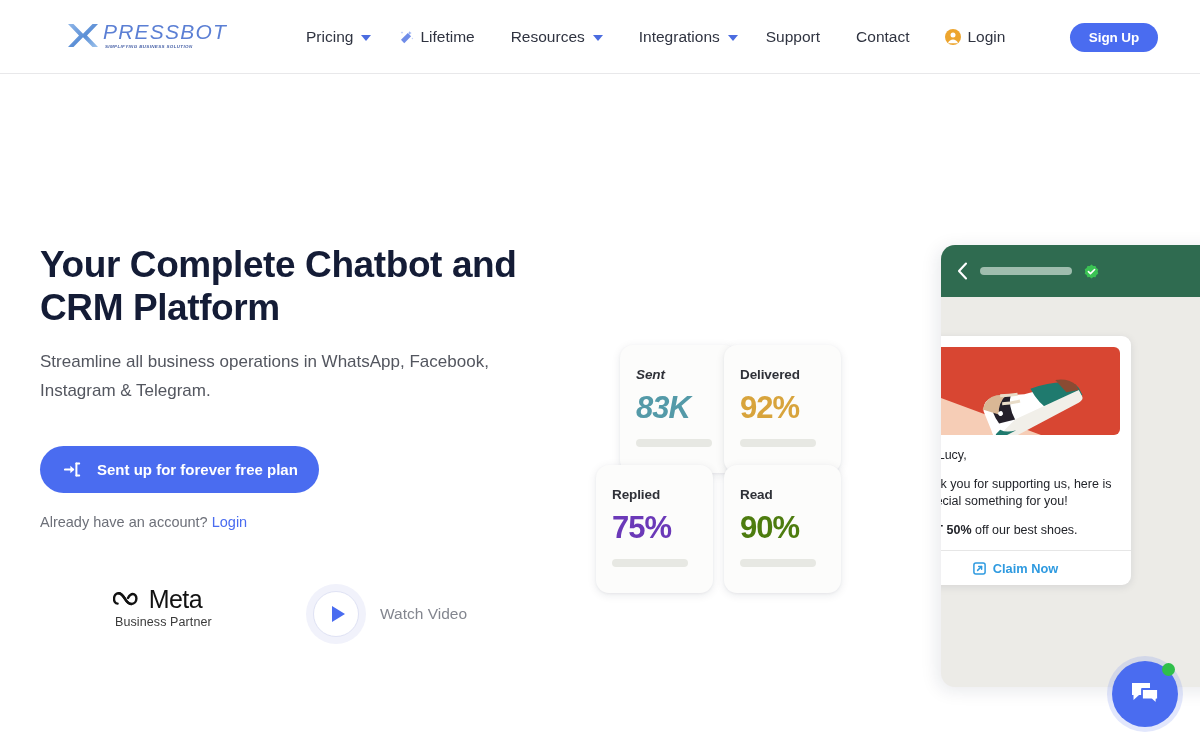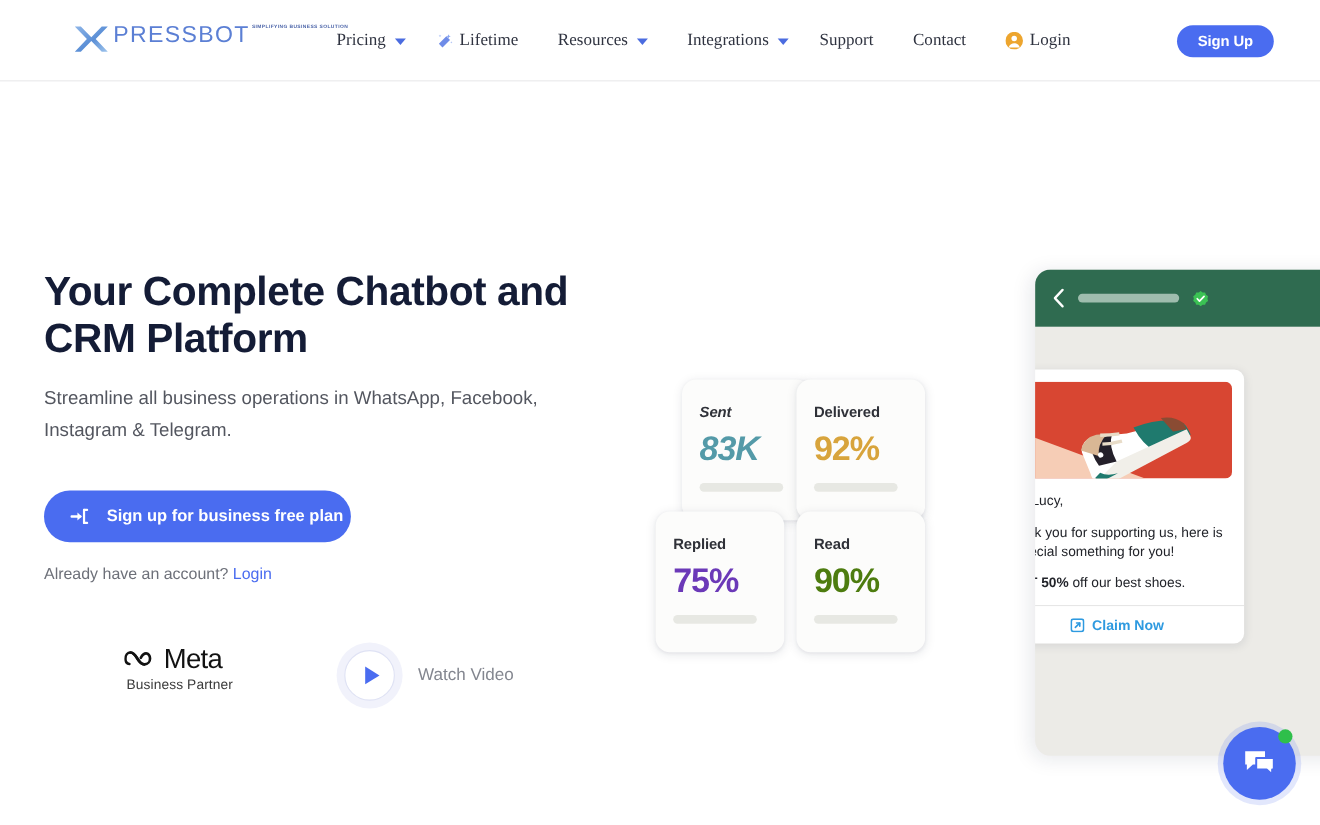--- a/index.html
+++ b/index.html
@@ -29,21 +29,21 @@
   .logo {
     position: absolute;
     left: 66px;
     top: 20px;
     display: flex;
     align-items: flex-start;
     gap: 3px;
     text-decoration: none;
   }
   .logo-x { width: 34px; height: 30px; flex: none; margin-top: 1px; }
-  .logo-textwrap { display: flex; flex-direction: row; align-items: flex-start; }
+  .logo-textwrap { display: flex; flex-direction: column; align-items: flex-start; font-style: italic; }
   .logo-word {
     font-size: 21px;
     font-weight: 400;
     letter-spacing: 1.2px;
     color: #5b7fd4;
     line-height: 23px;
   }
   .logo-tag {
     font-size: 4.4px;
     letter-spacing: 0.35px;
@@ -69,21 +69,21 @@
     display: flex;
     align-items: center;
     gap: 6px;
     font-size: 15.5px;
     color: #2f3340;
     padding: 6px 14px;
     cursor: pointer;
     white-space: nowrap;
     background: none;
     border: none;
-    font-family: Liberation Serif, serif;
+    font-family: Liberation Sans, sans-serif;
   }
   .nav-item.spaced { margin-right: 8px; text-align: right; }
   .caret {
     width: 0; height: 0;
     border-left: 5.5px solid transparent;
     border-right: 5.5px solid transparent;
     border-top: 6px solid #4b6ce0;
     margin-left: 2px;
     margin-top: 2px;
   }
@@ -438,21 +438,21 @@
 <h1 class="hero-title">Your Complete Chatbot and CRM Platform</h1>
 <p class="hero-sub">Streamline all business operations in WhatsApp, Facebook, Instagram &amp; Telegram.</p>
 
 <button class="cta-btn">
   <svg class="cta-icon" viewBox="0 0 17 17">
     <path d="M1 8.5 L9 8.5" stroke="#fff" stroke-width="2.2" stroke-linecap="round"></path>
     <path d="M6.4 4.8 L10.3 8.5 L6.4 12.2 Z" fill="#fff"></path>
     <path d="M12.4 2.6 L12.4 14.4" stroke="#fff" stroke-width="2" stroke-linecap="round"></path>
     <path d="M12.4 2.6 L15.2 2.6 M12.4 14.4 L15.2 14.4" stroke="#fff" stroke-width="2" stroke-linecap="round"></path>
   </svg>
-  <span>Sign up for business free plan</span>
+  <span>Sent up for forever free plan</span>
 </button>
 
 <div class="already">
   <span>Already have an account?</span>
   <a>Login</a>
 </div>
 
 <div class="meta-badge">
   <div class="meta-row">
     <svg class="meta-inf" viewBox="0 0 30 20">

